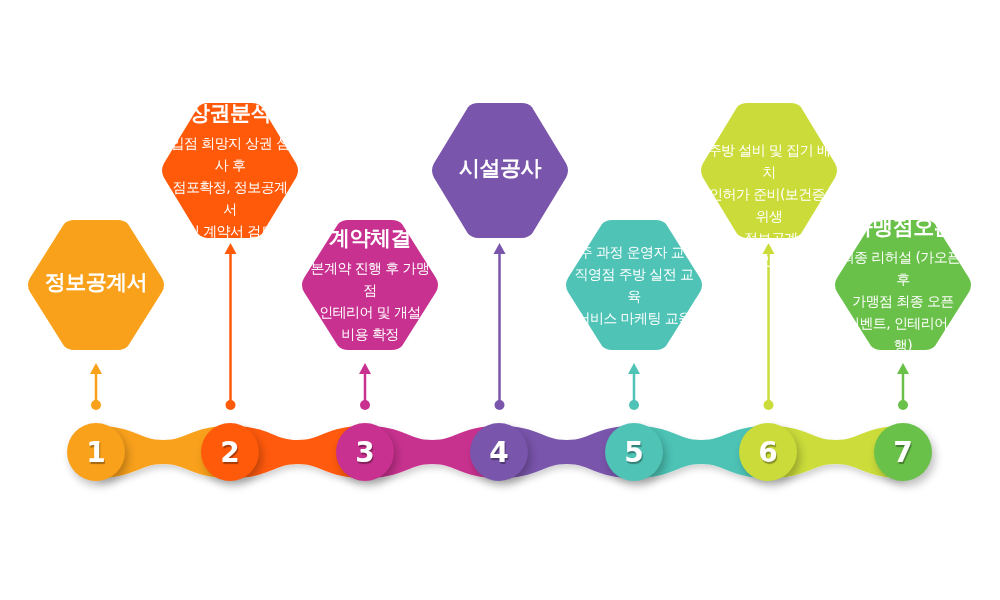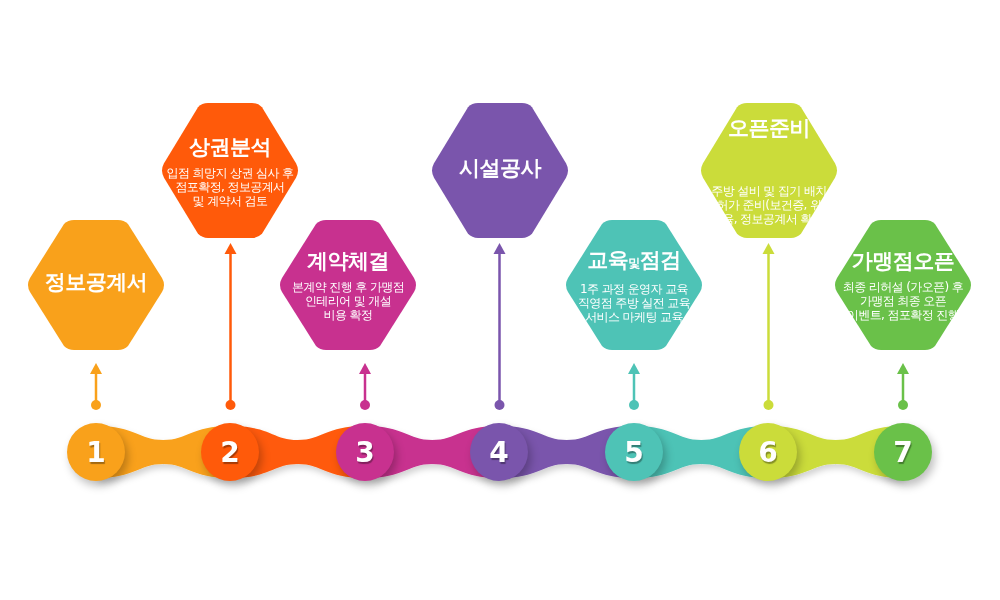--- a/index.html
+++ b/index.html
@@ -17,21 +17,21 @@
   }
   .hex svg { position: absolute; left: 0; top: 0; width: 140px; height: 130px; z-index: 0; }
   .hex .title {
     position: relative; z-index: 1;
     font-size: 21px; font-weight: bold; letter-spacing: -0.5px;
     line-height: 26px; margin-bottom: 6px; white-space: nowrap;
   }
   .hex .title small { font-size: 12px; }
   .hex .desc {
     position: relative; z-index: 1;
-    font-size: 12px; line-height: 14px; letter-spacing: -0.6px; white-space: pre-line;
+    font-size: 14px; line-height: 22px; letter-spacing: -0.6px; white-space: pre-line;
   }
   .num {
     position: absolute; width: 58px; height: 58px; border-radius: 50%;
     display: flex; align-items: center; justify-content: center;
     color: #fff; font-size: 28px; font-weight: bold;
     text-shadow: 1px 2px 1px rgba(0,0,0,0.35);
     box-shadow: 3px 5px 8px rgba(0,0,0,0.25);
     font-family: "DejaVu Sans", sans-serif;
   }
 </style>
@@ -133,42 +133,41 @@
   <div class="hex" id="hex-2" style="left:160px; top:103px; height:135px;">
     <svg viewBox="0 0 140 130" preserveAspectRatio="none" style="height:135px">
         <path class="hp" d="M38,4 Q42,0 48,0 L92,0 Q98,0 102,4 L136,58 Q140,65 136,72 L102,126 Q98,130 92,130 L48,130 Q42,130 38,126 L4,72 Q0,65 4,58 Z" fill="#FF5A0A"></path>
       </svg>
     <div class="title">상권분석</div>
     <div class="desc">입점 희망지 상권 심사 후
 점포확정, 정보공계서
 및 계약서 검토</div>
   </div>
 
-  <div class="hex" id="hex-3" style="left:278px; top:220px;">
+  <div class="hex" id="hex-3" style="left:300px; top:220px;">
     <svg viewBox="0 0 140 130">
         <path class="hp" d="M38,4 Q42,0 48,0 L92,0 Q98,0 102,4 L136,58 Q140,65 136,72 L102,126 Q98,130 92,130 L48,130 Q42,130 38,126 L4,72 Q0,65 4,58 Z" fill="#C8318F"></path>
       </svg>
     <div class="title">계약체결</div>
     <div class="desc">본계약 진행 후 가맹점
 인테리어 및 개설
 비용 확정</div>
   </div>
 
   <div class="hex" id="hex-4" style="left:430px; top:103px; height:135px;font-family:Liberation Serif, serif;">
     <svg viewBox="0 0 140 130" preserveAspectRatio="none" style="height:135px">
         <path class="hp" d="M38,4 Q42,0 48,0 L92,0 Q98,0 102,4 L136,58 Q140,65 136,72 L102,126 Q98,130 92,130 L48,130 Q42,130 38,126 L4,72 Q0,65 4,58 Z" fill="#7A55AC"></path>
       </svg>
     <div class="title">시설공사</div>
   </div>
 
   <div class="hex" id="hex-5" style="left:564px; top:220px;">
     <svg viewBox="0 0 140 130">
         <path class="hp" d="M38,4 Q42,0 48,0 L92,0 Q98,0 102,4 L136,58 Q140,65 136,72 L102,126 Q98,130 92,130 L48,130 Q42,130 38,126 L4,72 Q0,65 4,58 Z" fill="#4EC3B6"></path>
       </svg>
-    <div class="title"><span>교육</span><small>및</small><span>점검</span></div>
     <div class="desc">1주 과정 운영자 교육
 직영점 주방 실전 교육
 서비스 마케팅 교육</div>
   </div>
 
   <div class="hex" id="hex-6" style="left:699px; top:103px; height:135px;gap:37px;">
     <svg viewBox="0 0 140 130" preserveAspectRatio="none" style="height:135px">
         <path class="hp" d="M38,4 Q42,0 48,0 L92,0 Q98,0 102,4 L136,58 Q140,65 136,72 L102,126 Q98,130 92,130 L48,130 Q42,130 38,126 L4,72 Q0,65 4,58 Z" fill="#CBDC3A"></path>
       </svg>
     <div class="title">오픈준비</div>
@@ -177,21 +176,21 @@
 교육, 정보공계서 확인)</div>
   </div>
 
   <div class="hex" id="hex-7" style="left:833px; top:220px;">
     <svg viewBox="0 0 140 130">
         <path class="hp" d="M38,4 Q42,0 48,0 L92,0 Q98,0 102,4 L136,58 Q140,65 136,72 L102,126 Q98,130 92,130 L48,130 Q42,130 38,126 L4,72 Q0,65 4,58 Z" fill="#6AC149"></path>
       </svg>
     <div class="title">가맹점오픈</div>
     <div class="desc">최종 리허설 (가오픈) 후
 가맹점 최종 오픈
-(이벤트, 점포확정 진행)</div>
+(이벤트, 인테리어 진행)</div>
   </div>
 
   <div class="num" id="num-1" style="left: 67px; top: 423px; background: rgb(249, 161, 27);">1</div>
   <div class="num" id="num-2" style="left: 201px; top: 423px; background: rgb(255, 90, 10);">2</div>
   <div class="num" id="num-3" style="left: 336px; top: 423px; background: rgb(200, 49, 143);">3</div>
   <div class="num" id="num-4" style="left: 470px; top: 423px; background: rgb(122, 85, 172);">4</div>
   <div class="num" id="num-5" style="left: 605px; top: 423px; background: rgb(78, 195, 182);">5</div>
   <div class="num" id="num-6" style="left: 739px; top: 423px; background: rgb(203, 220, 58);">6</div>
   <div class="num" id="num-7" style="left: 874px; top: 423px; background: rgb(106, 193, 73);">7</div>
 

